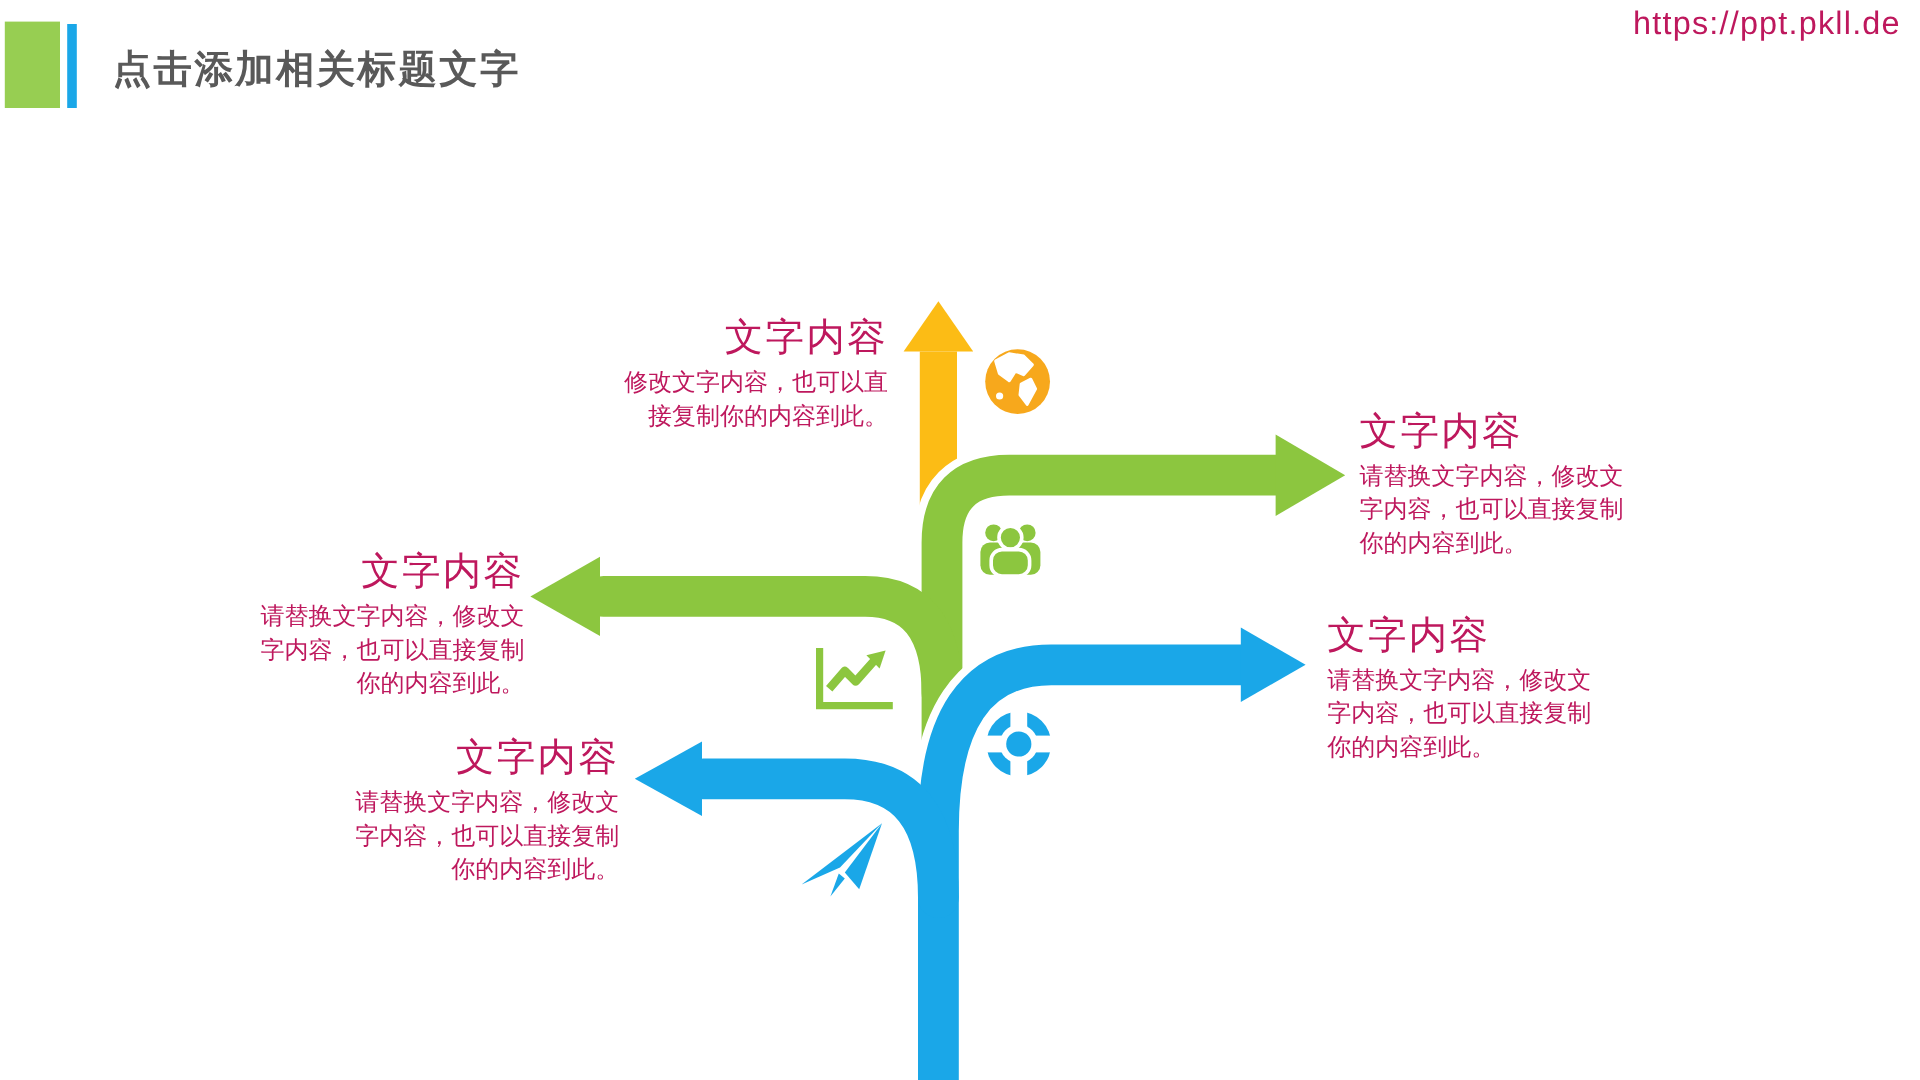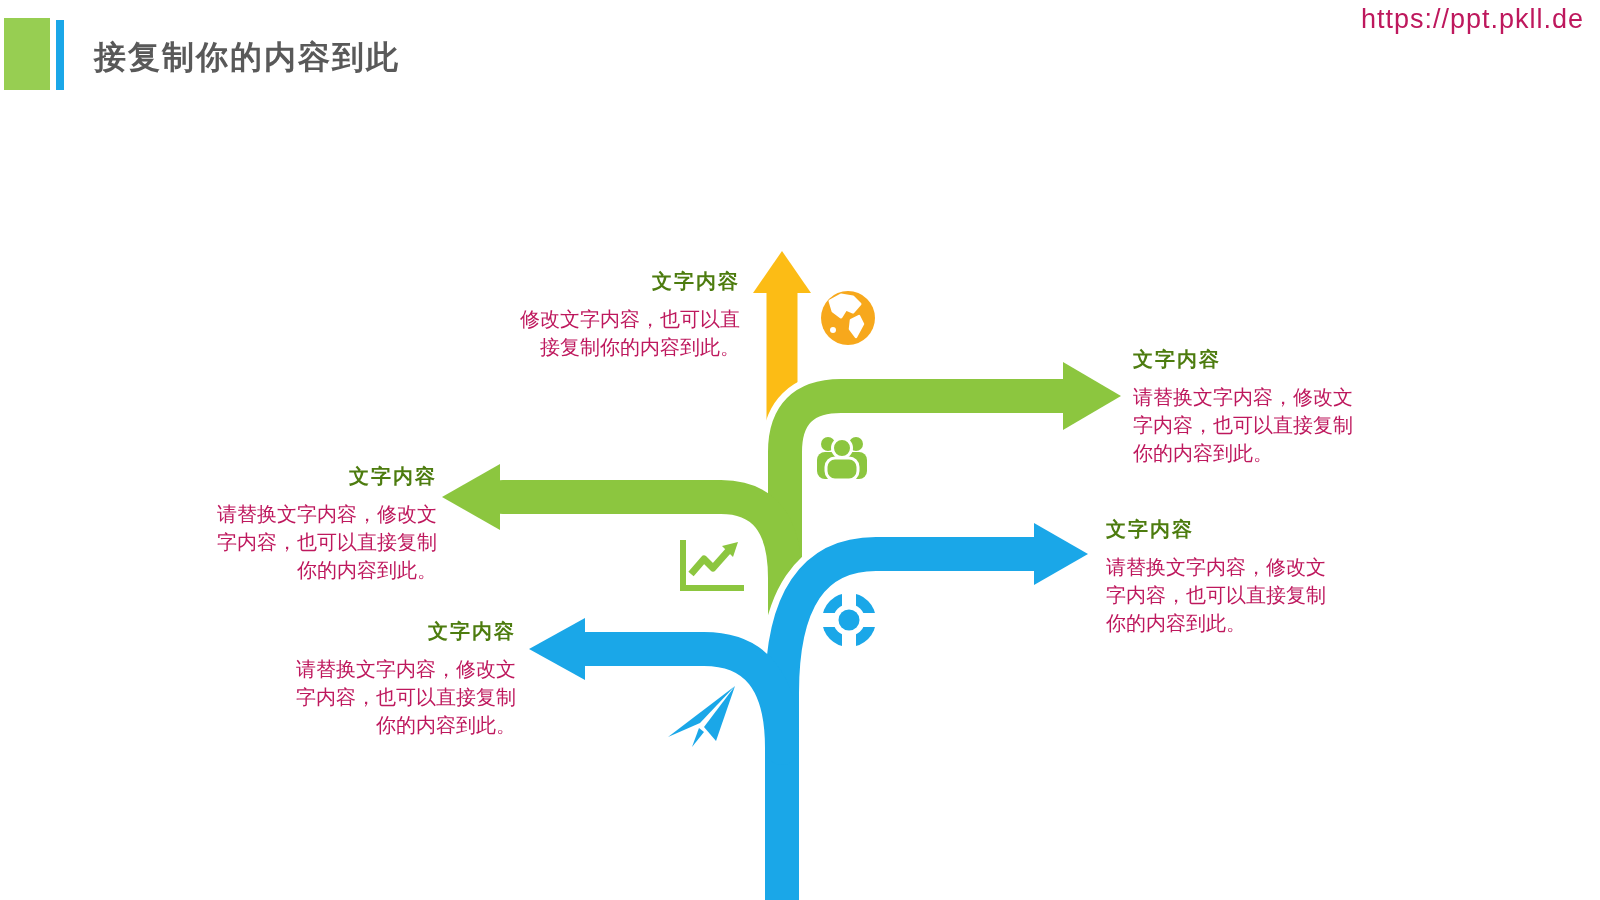--- a/index.html
+++ b/index.html
@@ -6,40 +6,40 @@
   .slide{position:relative;width:1600px;height:900px;background:#ffffff;overflow:hidden;
          font-family:"Liberation Sans","DejaVu Sans",sans-serif;}
   .accent-square{position:absolute;left:4px;top:18px;width:46px;height:72px;background:#97CE52;}
   .accent-bar{position:absolute;left:56px;top:20px;width:8px;height:70px;background:#1AA7E8;}
   .slide-title{position:absolute;left:94px;top:36px;font-size:32px;font-weight:bold;
                color:#595959;letter-spacing:2px;}
   .watermark{position:absolute;right:16px;top:4px;font-size:27px;font-weight:normal;
              color:#be185d;letter-spacing:1px;}
   .diagram-svg{position:absolute;left:0;top:0;}
   .text-block{position:absolute;width:330px;}
-  .text-block .heading{font-size:20px;font-weight:bold;color:#4d7c0f;line-height:36px;
+  .text-block .heading{font-size:32px;font-weight:normal;color:#be185d;line-height:36px;
                        letter-spacing:2px;}
   .text-block .body{font-size:20px;color:#be185d;line-height:28px;white-space:pre-line;
                     margin-top:6px;}
   .align-right{text-align:right;}
   .align-left{text-align:left;}
   .tb-top{right:860px;top:263px;}
   .tb-right-green{left:1133px;top:341px;}
   .tb-left-green{right:1163px;top:458px;}
   .tb-right-blue{left:1106px;top:511px;}
   .tb-left-blue{right:1084px;top:613px;}
 </style>
 </head>
 <body>
 
 <div class="slide">
 
   <div class="accent-square"></div>
   <div class="accent-bar"></div>
-  <div class="slide-title">接复制你的内容到此</div>
+  <div class="slide-title">点击添加相关标题文字</div>
   <div class="watermark">https://ppt.pkll.de</div>
 
   <svg class="diagram-svg" width="1600" height="900" viewBox="0 0 1600 900">
 
     <g>
       <path d="M782 293 L782 445" fill="none" stroke-width="31" stroke="#FCBC15"></path>
       <polygon points="782,251 753,293 811,293" fill="#FCBC15"></polygon>
     </g>
 
     <g fill="none" stroke="#ffffff" stroke-width="47" stroke-linecap="round">

